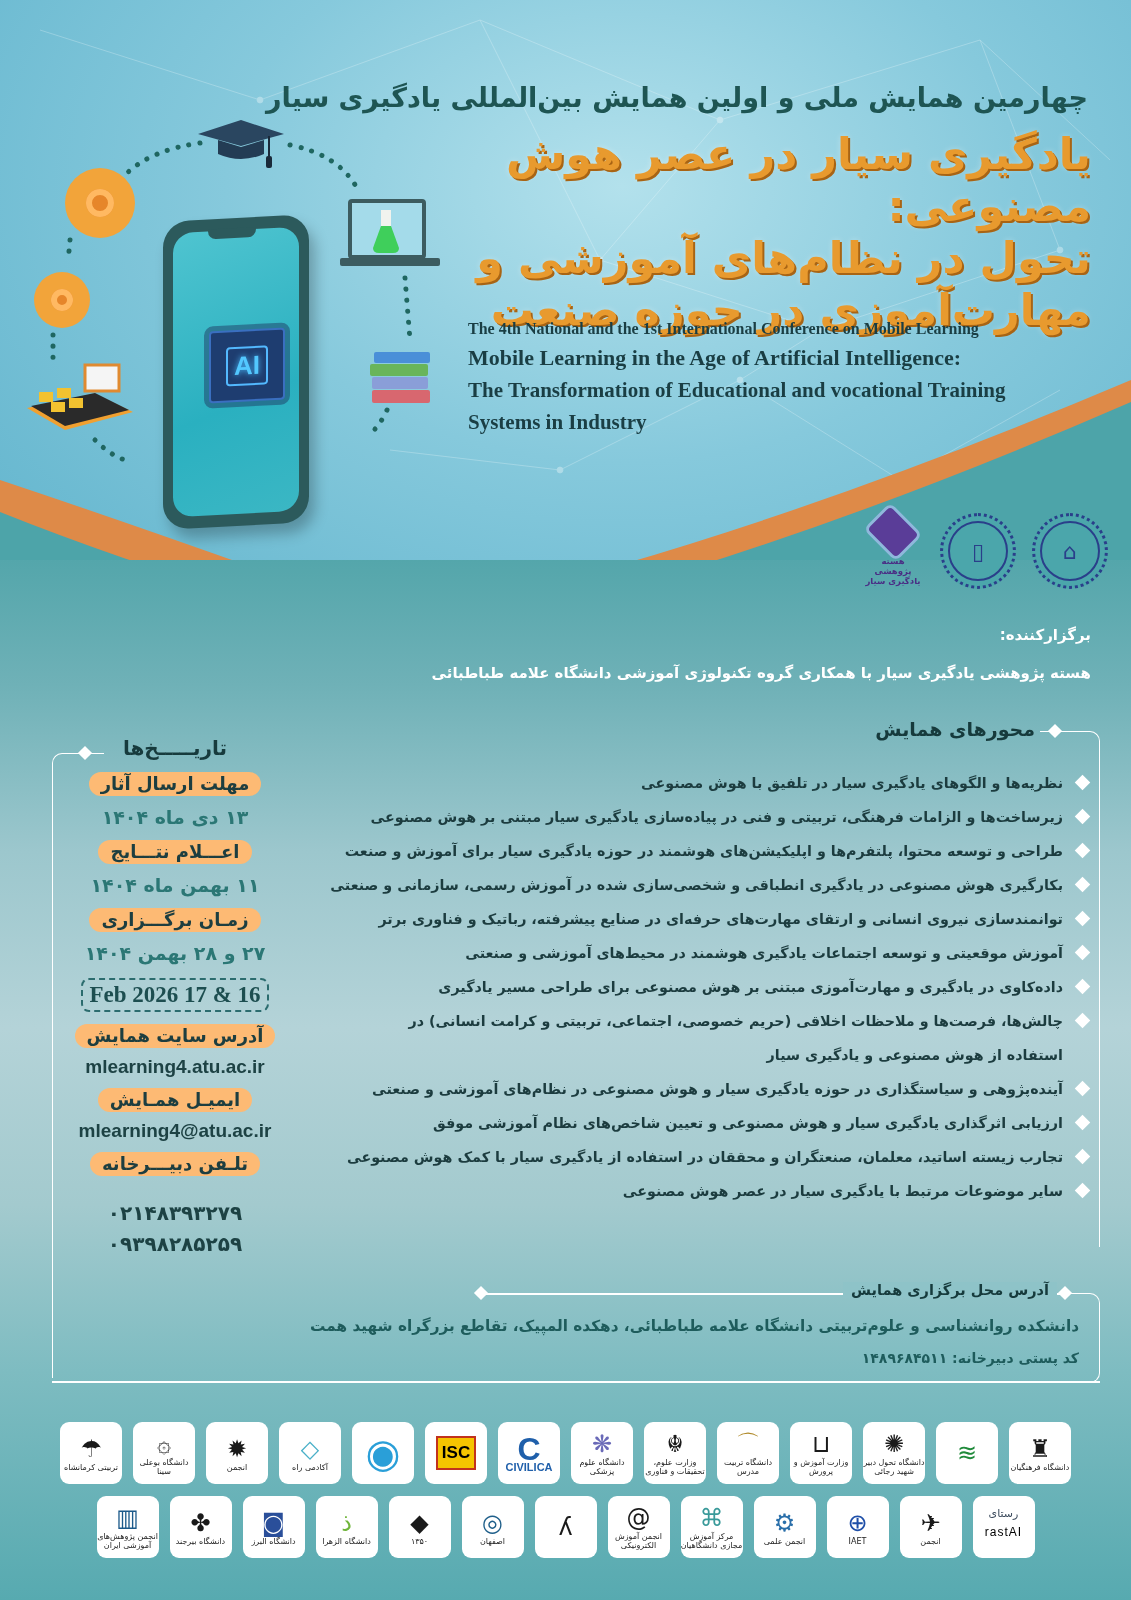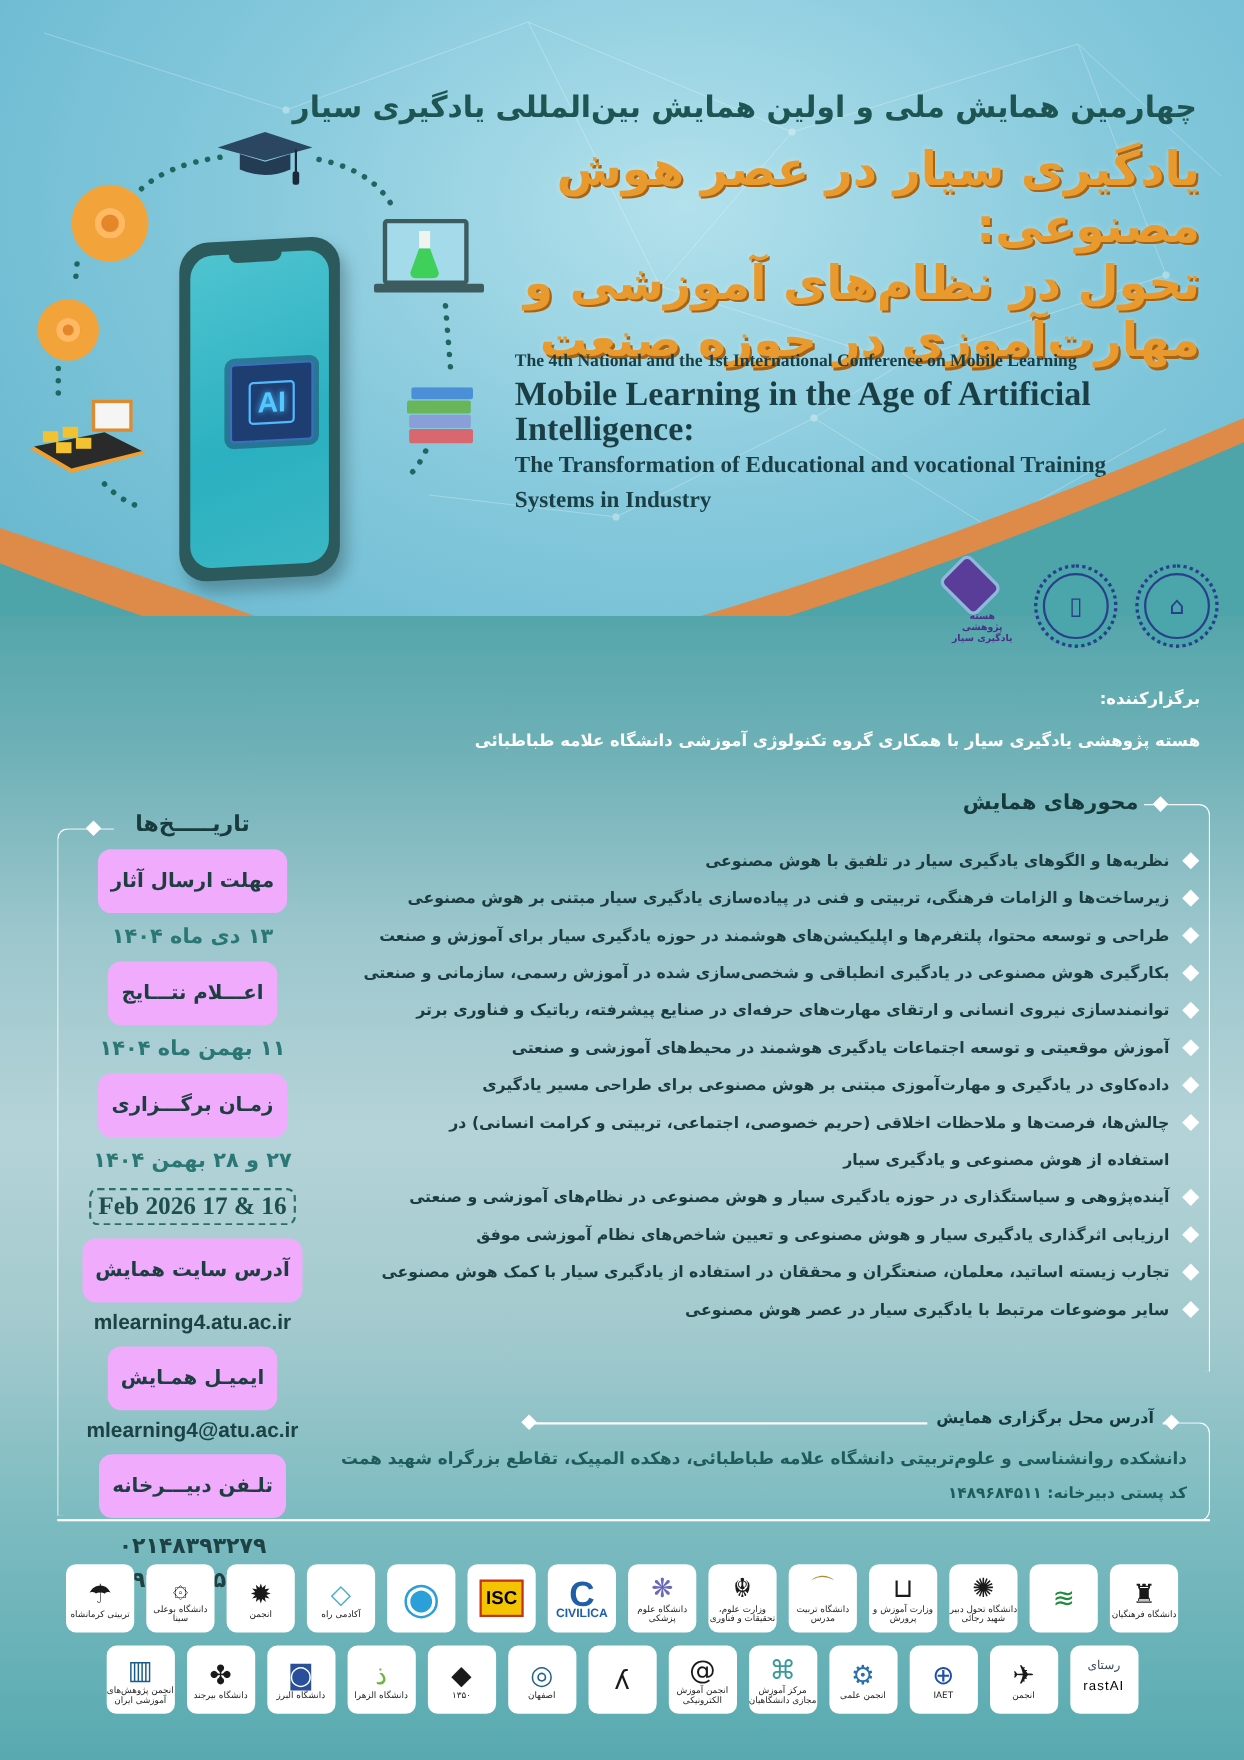--- a/index.html
+++ b/index.html
@@ -21,21 +21,21 @@
     z-index: 0;
   }
   .abs { position: absolute; }
   .rtl { direction: rtl; text-align: right; }
 
   .fa-sub { right: 43px; top: 82px; font-size: 27px; font-weight: bold; color: #1e5553; letter-spacing: -0.5px; }
   .fa-title { right: 40px; top: 128px; width: 700px; font-size: 43px; font-weight: bold; line-height: 52px; color: #e89a2e;
     text-shadow: 2px 2px 0 #a86414, 0 0 6px rgba(255,255,255,.3); }
   .en-block { left: 468px; top: 320px; width: 640px; font-family: "Liberation Serif", serif; color: #1a3e44; font-weight: bold; }
   .en-line1 { font-size: 16px; margin-bottom: 4px; }
-  .en-line2 { font-size: 31px; line-height: 32px; }
+  .en-line2 { font-size: 22px; line-height: 32px; }
   .en-line3 { font-size: 21px; line-height: 32px; }
 
   
   .phone { left: 163px; top: 218px; width: 146px; height: 308px; border-radius: 26px; background: #2c5a5c;
     transform: skewY(-3deg); box-shadow: 6px 10px 14px rgba(0,0,0,.25); }
   .phone .screen { position: absolute; left: 10px; top: 12px; right: 10px; bottom: 12px; border-radius: 20px;
     background: linear-gradient(160deg, #4fc4d0 0%, #2ab0c0 60%, #3bb7c4 100%); }
   .phone .notch { position: absolute; left: 45px; top: 10px; width: 48px; height: 10px; border-radius: 0 0 8px 8px; background: #2c5a5c; }
   .chip { position: absolute; left: 36px; top: 100px; width: 76px; height: 72px; background: #1e3d70; border: 2px solid #3a6fc0; border-radius: 4px;
     box-shadow: 0 0 0 5px rgba(30,60,100,.5); display: flex; align-items: center; justify-content: center; }
@@ -49,42 +49,42 @@
   .cap-icon { left: 196px; top: 116px; }
   .laptop { left: 348px; top: 199px; width: 78px; height: 60px; border: 4px solid #3c5c60; border-radius: 4px; background: #a4dbea; }
   .laptop-base { left: 340px; top: 258px; width: 100px; height: 8px; background: #3c5c60; border-radius: 2px; }
   .flask { left: 371px; top: 210px; width: 30px; height: 44px; }
   .books { left: 370px; top: 352px; width: 62px; height: 52px; }
   .classroom { left: 25px; top: 360px; width: 110px; height: 75px; }
 
   .logos-top { right: 23px; top: 513px; display: flex; gap: 16px; align-items: center; }
   .seal { width: 76px; height: 76px; border-radius: 50%; border: 3px dotted #2a3f8a; background: #4ba6ab; display: flex; align-items: center; justify-content: center; }
   .seal .inner { width: 60px; height: 60px; border-radius: 50%; border: 2px solid #2a3f8a; display: flex; align-items: center; justify-content: center; color: #2a3f8a; font-size: 22px; }
-  .hastelogo { width: 62px; height: 70px; display: flex; flex-direction: column; }
+  .hastelogo { width: 62px; height: 70px; display: flex; flex-direction: column; align-items: center; }
   .hastelogo .star { width: 40px; height: 40px; background: #5a3d98; transform: rotate(45deg); border-radius: 4px; box-shadow: 0 0 0 3px #8fb8dc; }
   .hastelogo .t { font-size: 8.5px; font-weight: bold; color: #4a2e85; text-align: center; line-height: 10px; margin-top: 8px; direction: rtl; }
 
   .org-label { right: 40px; top: 626px; font-size: 15px; font-weight: bold; color: #fff; }
   .org-text { right: 40px; top: 664px; font-size: 15px; font-weight: bold; color: #fff; }
 
   
   .axes-frame { left: 1040px; top: 731px; width: 60px; height: 516px; border-top: 1.5px solid #fff; border-right: 1.5px solid #fff; border-radius: 0 10px 0 0; }
   .axes-head-diamond { left: 1050px; top: 726px; width: 10px; height: 10px; background: #fff; transform: rotate(45deg); }
   .axes-title { right: 96px; top: 718px; font-size: 19px; font-weight: bold; color: #163a3c; }
   .axes-list { right: 40px; top: 766px; width: 730px; list-style: none; }
   .axes-list li { position: relative; font-size: 14.3px; font-weight: bold; color: #1c3c3f; line-height: 34px; padding-right: 28px; white-space: nowrap; }
   .axes-list li.wrap { white-space: normal; line-height: 34px; }
   .axes-list li::before { content: ""; position: absolute; right: 3px; top: 11px; width: 11px; height: 11px; background: #fff; transform: rotate(45deg); }
 
   
   .dates-frame { left: 52px; top: 753px; width: 52px; height: 625px; border-top: 1.5px solid #fff; border-left: 1.5px solid #fff; border-radius: 10px 0 0 0; }
   .dates-head-diamond { left: 80px; top: 748px; width: 10px; height: 10px; background: #fff; transform: rotate(45deg); }
   .dates-col { left: 55px; top: 736px; width: 240px; text-align: center; direction: rtl; }
   .dates-title { font-size: 20px; font-weight: bold; color: #173b3d; margin-bottom: 12px; }
-  .pill { display: inline-block; background: #f0abfc; border-radius: 12px; padding: 17px 12px; font-size: 18px; font-weight: bold; color: #1d3e40; line-height: 24px; }
+  .pill { display: inline-block; background: #fdba74; border-radius: 12px; padding: 0 12px; font-size: 18px; font-weight: bold; color: #1d3e40; line-height: 24px; }
   .date-val { font-size: 19px; font-weight: bold; color: #2b7775; margin: 10px 0 12px; }
   .feb-box { display: inline-block; border: 2px dashed #2b6c6e; border-radius: 8px; padding: 2px 6px; font-family: "Liberation Serif", serif; font-size: 23px; font-weight: bold; color: #1d4e50; margin: 2px 0 12px; }
   .info-val { font-family: "Liberation Sans", sans-serif; font-size: 19px; font-weight: bold; color: #1d4244; margin: 8px 0 10px; direction: ltr; }
   .phone-val { font-size: 20px; font-weight: bold; color: #1d4244; line-height: 31px; letter-spacing: 1px; }
 
   
   .venue-line { left: 480px; top: 1293px; width: 582px; height: 1.5px; background: #fff; }
   .venue-line-d1 { left: 476px; top: 1288px; width: 10px; height: 10px; background: #fff; transform: rotate(45deg); }
   .venue-line-d2 { left: 1060px; top: 1288px; width: 10px; height: 10px; background: #fff; transform: rotate(45deg); }
   .venue-frame { left: 1070px; top: 1293px; width: 30px; height: 90px; border-top: 1.5px solid #fff; border-right: 1.5px solid #fff; border-bottom: 1.5px solid #fff; border-radius: 0 10px 10px 0; }
@@ -255,21 +255,21 @@
   <div><span class="pill">اعـــلام نتـــایج</span></div>
   <div class="date-val">۱۱ بهمن ماه ۱۴۰۴</div>
   <div><span class="pill">زمـان برگـــزاری</span></div>
   <div class="date-val">۲۷ و ۲۸ بهمن ۱۴۰۴</div>
   <div><span class="feb-box">16 &amp; 17 Feb 2026</span></div>
   <div><span class="pill">آدرس سایت همایش</span></div>
   <div class="info-val">mlearning4.atu.ac.ir</div>
   <div><span class="pill">ایمیـل همـایش</span></div>
   <div class="info-val">mlearning4@atu.ac.ir</div>
   <div><span class="pill">تلـفن دبیـــرخانه</span></div>
-  <div style="margin-top:10px">
+  <div style="margin-top:22px">
     <div class="phone-val">۰۲۱۴۸۳۹۳۲۷۹</div>
     <div class="phone-val">۰۹۳۹۸۲۸۵۲۵۹</div>
   </div>
 </div>
 
 <div class="abs venue-line" style="z-index:2"></div>
 <div class="abs venue-line-d1" style="z-index:2"></div>
 <div class="abs venue-line-d2" style="z-index:2"></div>
 <div class="abs venue-frame" style="z-index:2"></div>
 <div class="abs venue-bottom" style="z-index:2"></div>

